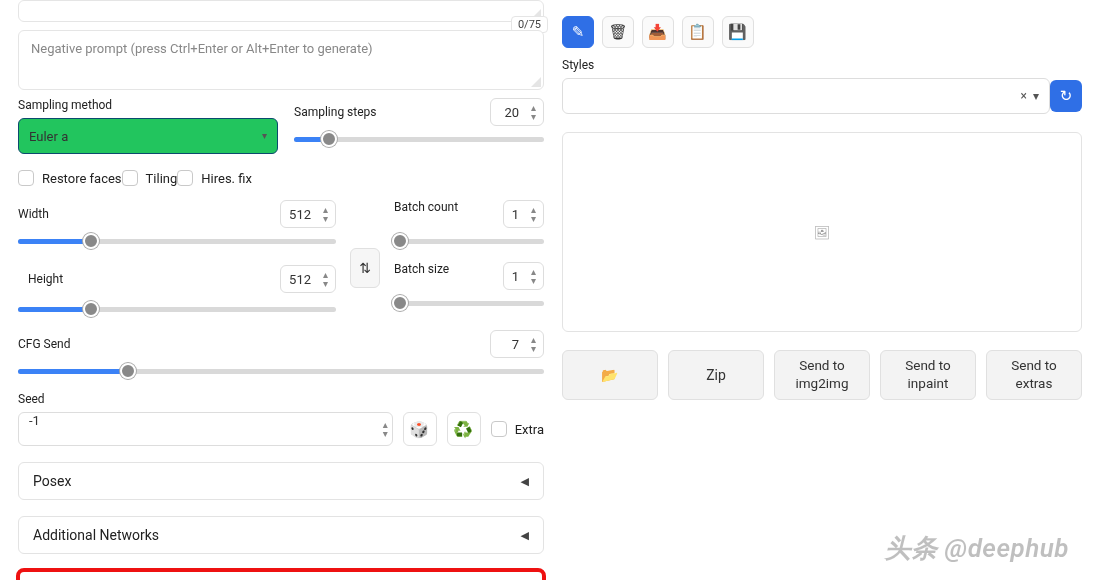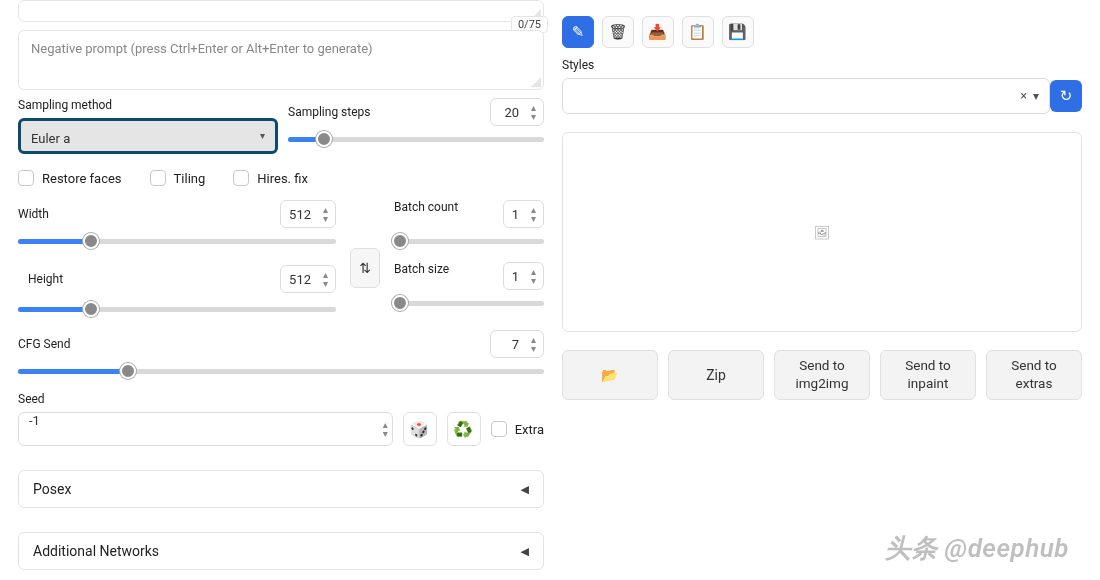--- a/index.html
+++ b/index.html
@@ -56,27 +56,27 @@
     border-bottom: 10px solid #ccc;
     opacity: .5;
   }
 
   
   .field-label { display:block; font-size: 12px; margin-bottom: 6px; color: #222; }
 
   
   .select {
     position: relative;
-    border: 3px solid #0c4a6e;
+    border: 1px solid #0c4a6e;
     border-radius: 6px;
     height: 36px;
     line-height: 36px;
     padding: 0 28px 12px 10px;
     font-size: 13px;
-    background: #e5e5e5;
+    background: #22c55e;
   }
   .select .chevron {
     position: absolute; right: 10px; top: 50%; transform: translateY(-50%);
     font-size: 10px; color: #555;
   }
 
   
   .numbox {
     display: inline-flex; align-items: center;
     border: 1px solid #ddd; border-radius: 6px; height: 28px;
@@ -86,26 +86,26 @@
   .numbox .spin { width: 16px; text-align: center; color: #888; font-size: 10px; line-height: 9px; padding-right: 3px;}
   .numbox .spin div { cursor:pointer; }
 
   
   .slider { position: relative; height: 14px; margin: 6px 0 14px 0; cursor:pointer;}
   .slider .track { position:absolute; left:0; right:0; top:5px; height:5px; border-radius:3px; background:#d9d9d9; }
   .slider .fill { position:absolute; left:0; top:5px; height:5px; border-radius:3px 0 0 3px; background:#3b82f6; }
   .slider .thumb { position:absolute; top:50%; transform:translate(-50%,-50%); width:16px; height:16px; border-radius:50%; background:#898989; border:2px solid #fff; box-shadow:0 0 0 1px #aaa; }
   
   
-  .check-row { display:flex; gap:28px; margin: 10px 0 14px 0; }
+  .check-row { display:flex; margin: 10px 0 14px 0; }
   .check { display:flex; align-items:center; gap:8px; font-size:13px; color:#222;}
   .check .box { width:16px; height:16px; border:1px solid #c9c9c9; border-radius:4px; background:#fff;}
 
   
-  .sampling-row { display:flex; gap:10px; align-items:flex-start; }
+  .sampling-row { display:flex; gap:16px; align-items:flex-start; }
   .sampling-method { width: 260px; }
   .sampling-steps { flex:1; }
   .steps-head { display:flex; justify-content:space-between; align-items:center; }
 
   
   .dims-block { display:flex; gap:14px; align-items:stretch; }
   .dims-left { flex:1; }
   .dim-row .head { display:flex; justify-content:space-between; align-items:center; }
   .swap-btn {
     align-self:center;
@@ -125,21 +125,21 @@
     flex:1; border:1px solid #ddd; border-radius:6px; height:34px; padding:0 10px; font-size:13px; position:relative;
   }
   .seed-input .spin { position:absolute; right:4px; top:50%; transform:translateY(-50%); font-size:10px; color:#888; line-height:9px; text-align:center;}
   .icon-btn {
     width:34px; height:34px; border:1px solid #e0e0e0; border-radius:6px; background:#fff;
     display:flex; align-items:center; justify-content:center; font-size:16px;
   }
 
   
   .accordion {
-    border:1px solid #e3e3e3; border-radius:6px; margin-top:24px;
+    border:1px solid #e3e3e3; border-radius:6px; margin-top:16px;
     display:flex; justify-content:space-between; align-items:center;
     padding: 10px 14px; font-size:14px; color:#222; cursor:pointer;
   }
   .accordion .tri { font-size:11px; color:#444; }
   .accordion.highlight { outline: 4px solid #e11; outline-offset:-2px; }
 
   
   .top-icons { display:flex; gap:8px; margin-bottom:10px; }
   .ticon {
     width:32px; height:32px; border:1px solid #e0e0e0; border-radius:6px; background:#fafafa;

